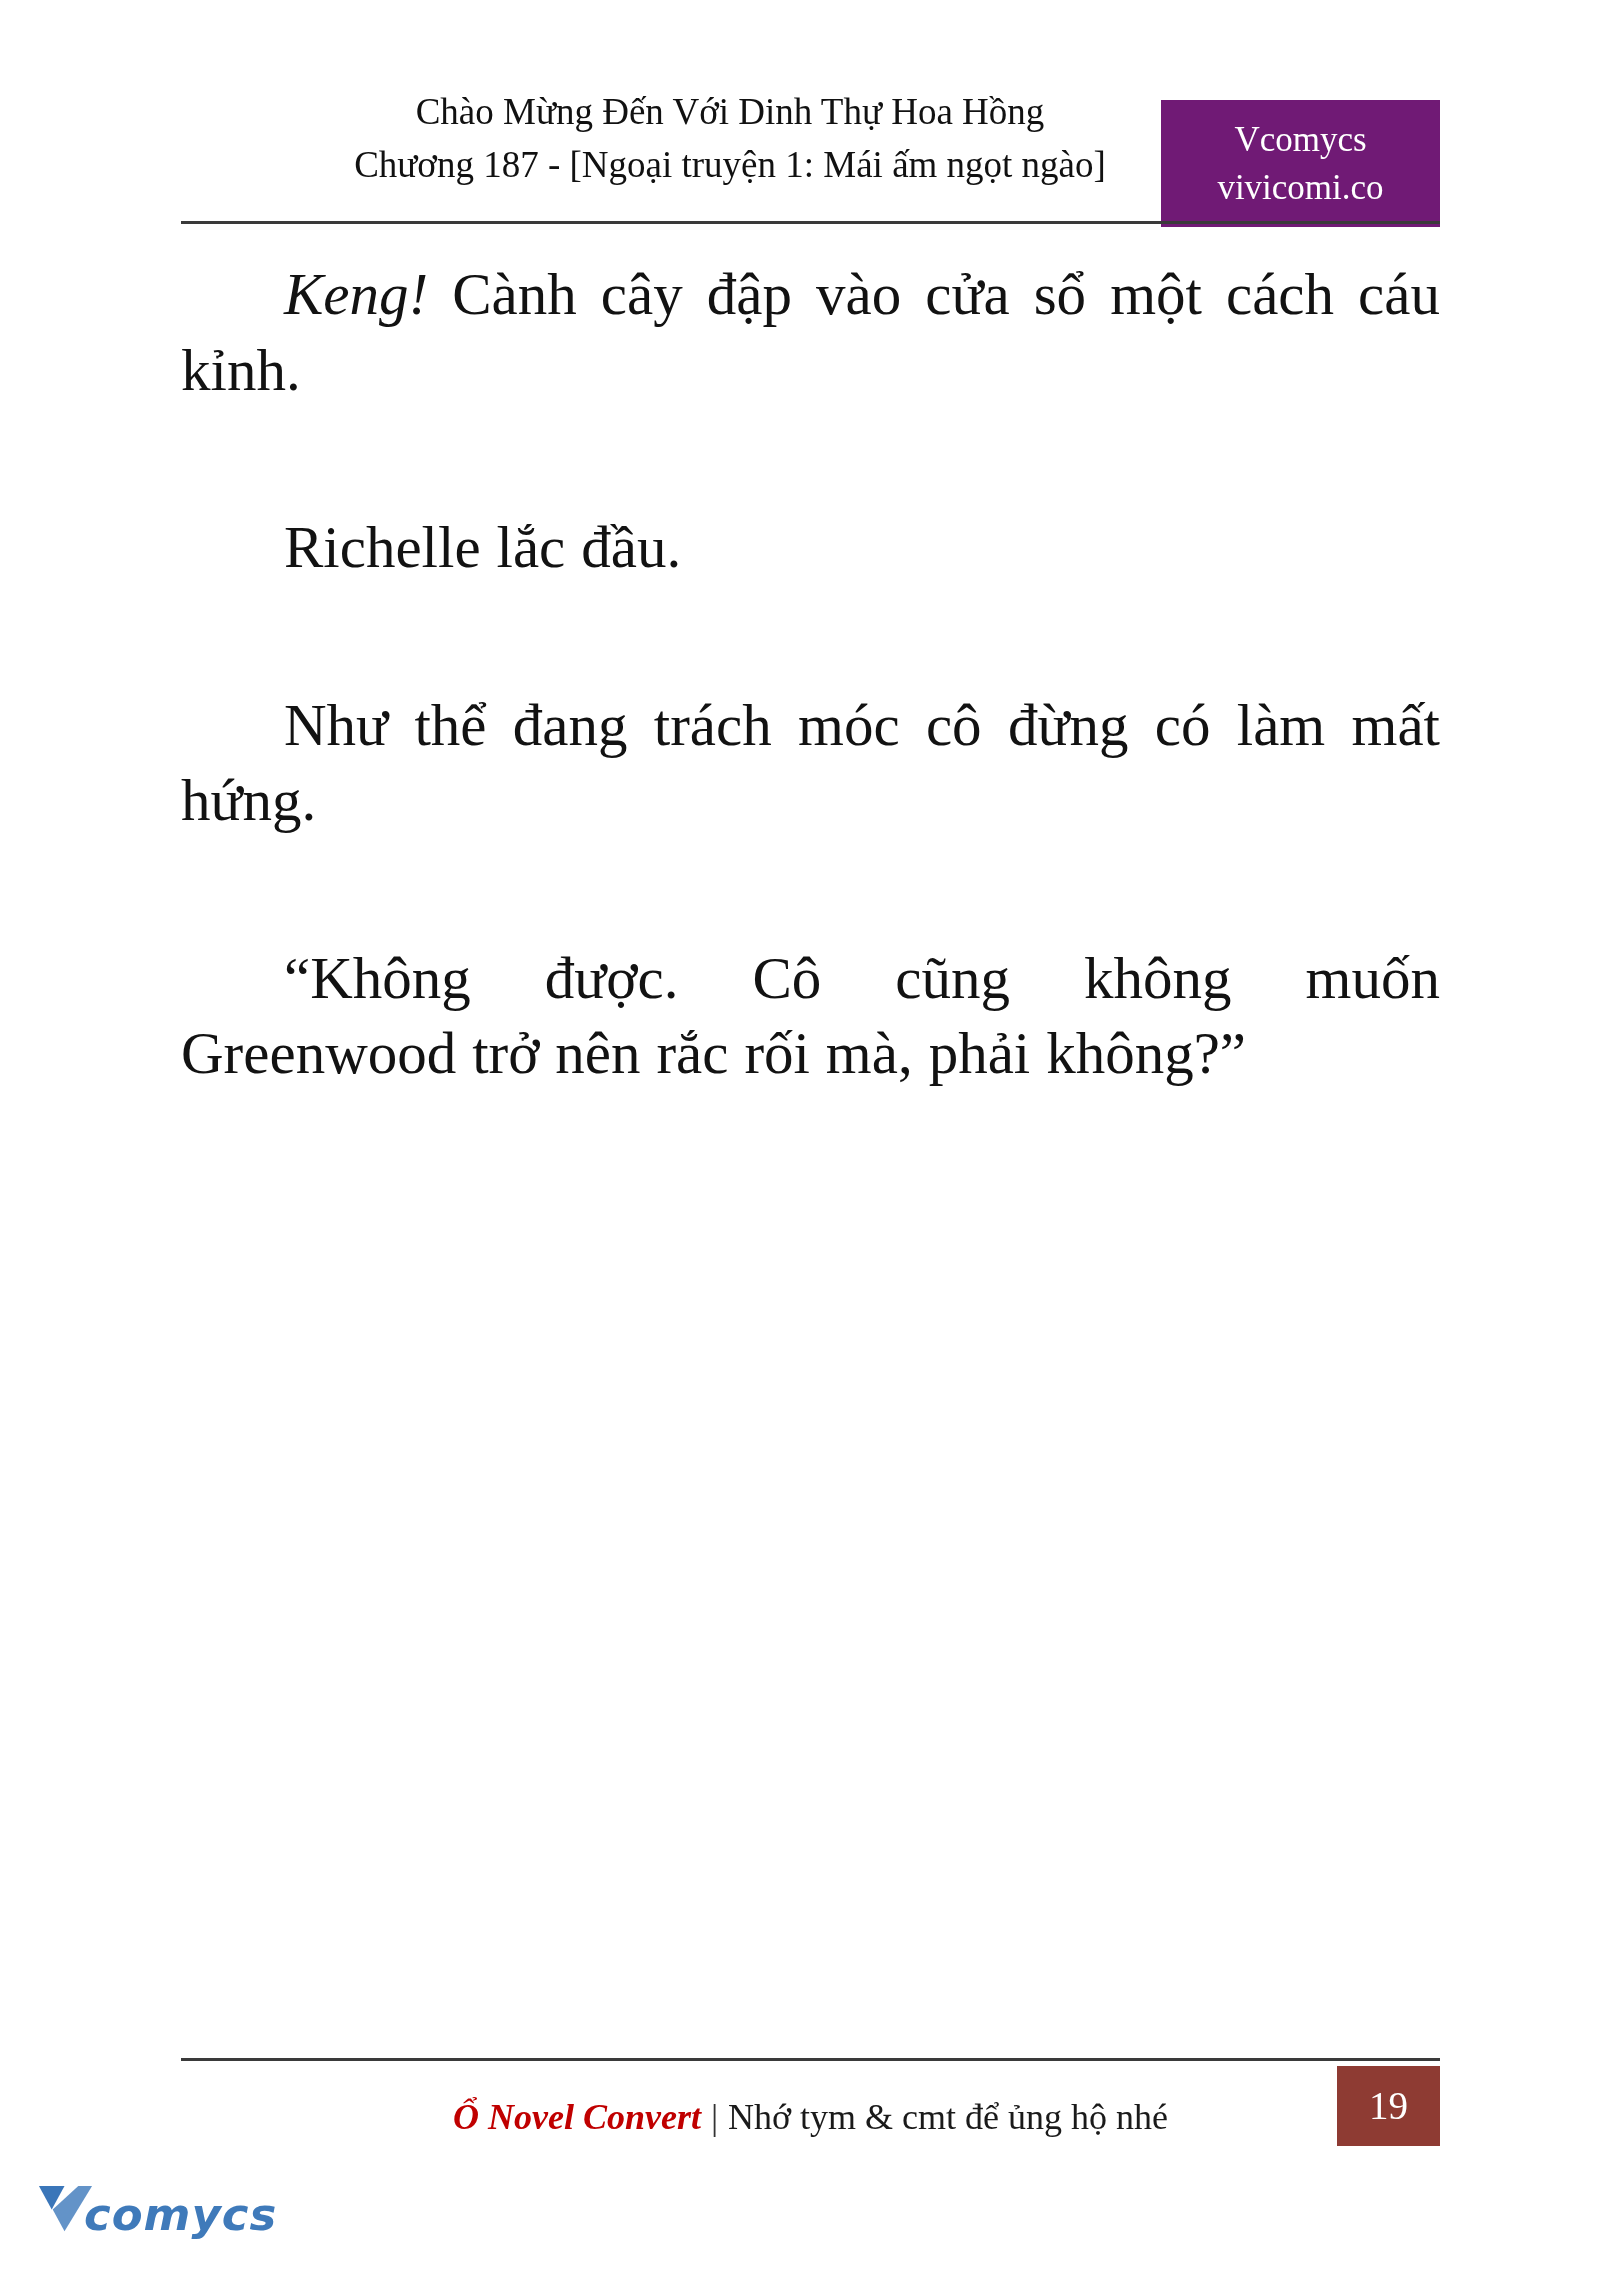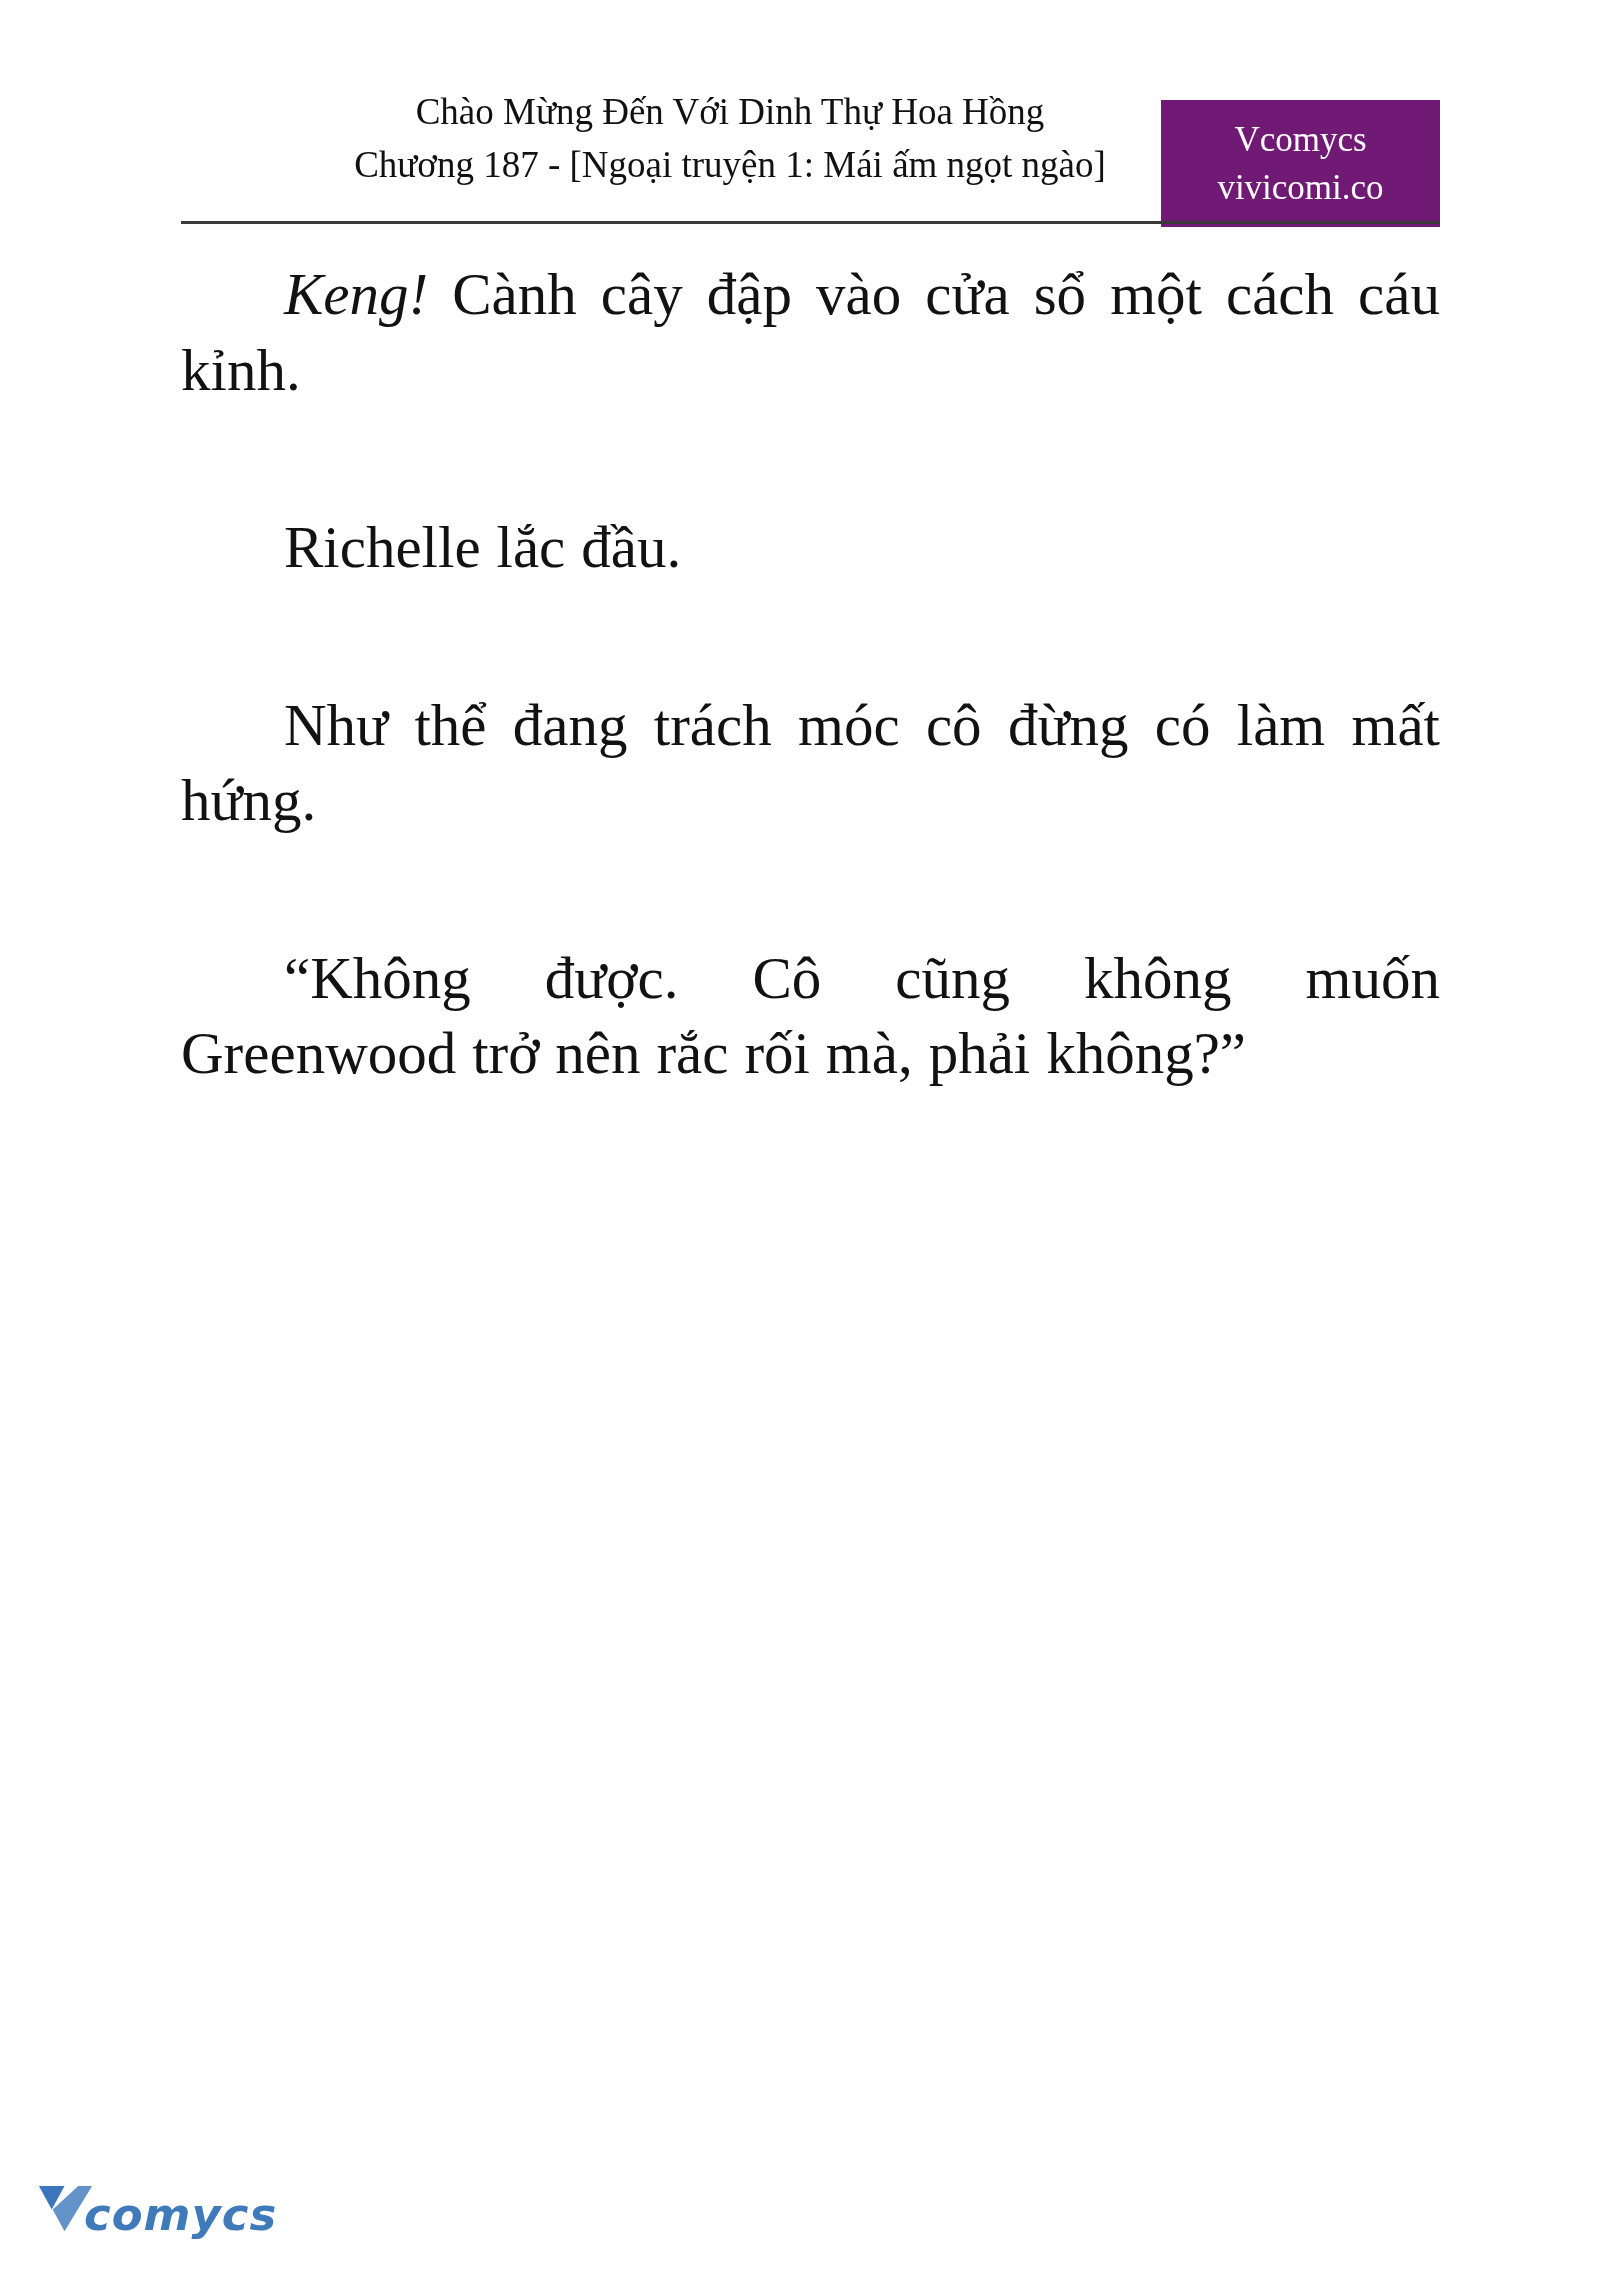--- a/index.html
+++ b/index.html
@@ -189,20 +189,31 @@
     <div class="header-rule"></div>
   </div>
 
   <div class="content">
     <p class="para"><em>Keng!</em><span> Cành cây đập vào cửa sổ một cách cáu kỉnh.</span></p>
     <p class="para"><span>Richelle lắc đầu.</span></p>
     <p class="para"><span>Như thể đang trách móc cô đừng có làm mất hứng.</span></p>
     <p class="para"><span>“Không được. Cô cũng không muốn Greenwood trở nên rắc rối mà, phải không?”</span></p>
   </div>
 
+  <div class="footer">
+    <div class="footer-rule"></div>
+    <div class="footer-inner">
+      <span class="footer-brand">Ổ Novel Convert</span>
+      <span class="footer-sep">|</span>
+      <span class="footer-note">Nhớ tym &amp; cmt để ủng hộ nhé</span>
+    </div>
+    <div class="page-number">
+      <span>19</span>
+    </div>
+  </div>
 
   <div class="watermark">
     <svg class="wm-mark" viewBox="0 0 62 62">
       <polygon points="4,6 30,6 17,30" fill="#2f6fb5" opacity="0.95"></polygon>
       <polygon points="18,30 44,6 58,6 30,52" fill="#2f6fb5" opacity="0.75"></polygon>
     </svg>
     <div class="wm-text">comycs</div>
   </div>
 
 </div>

